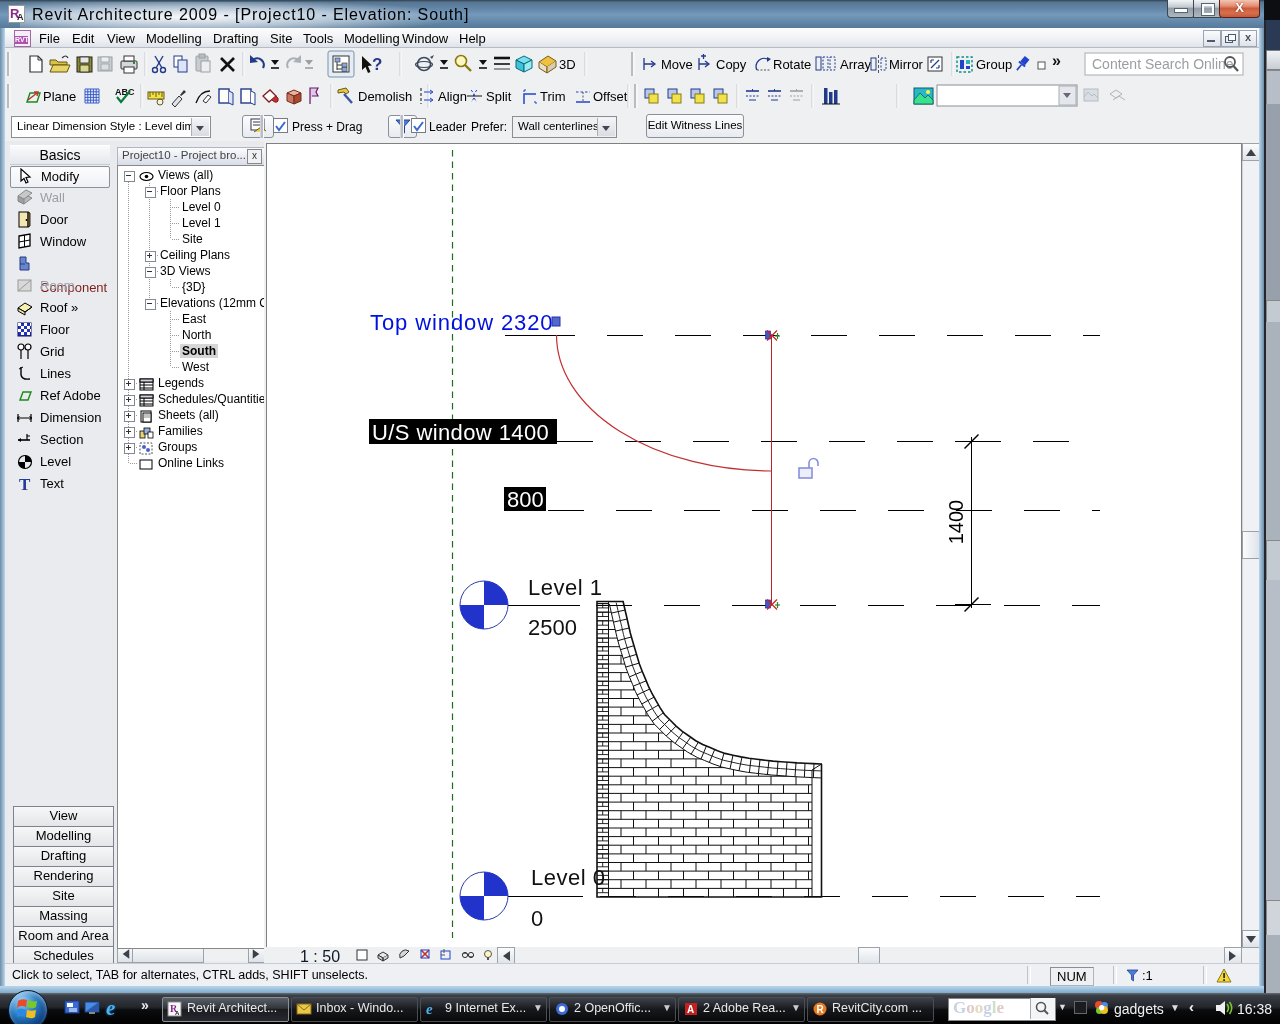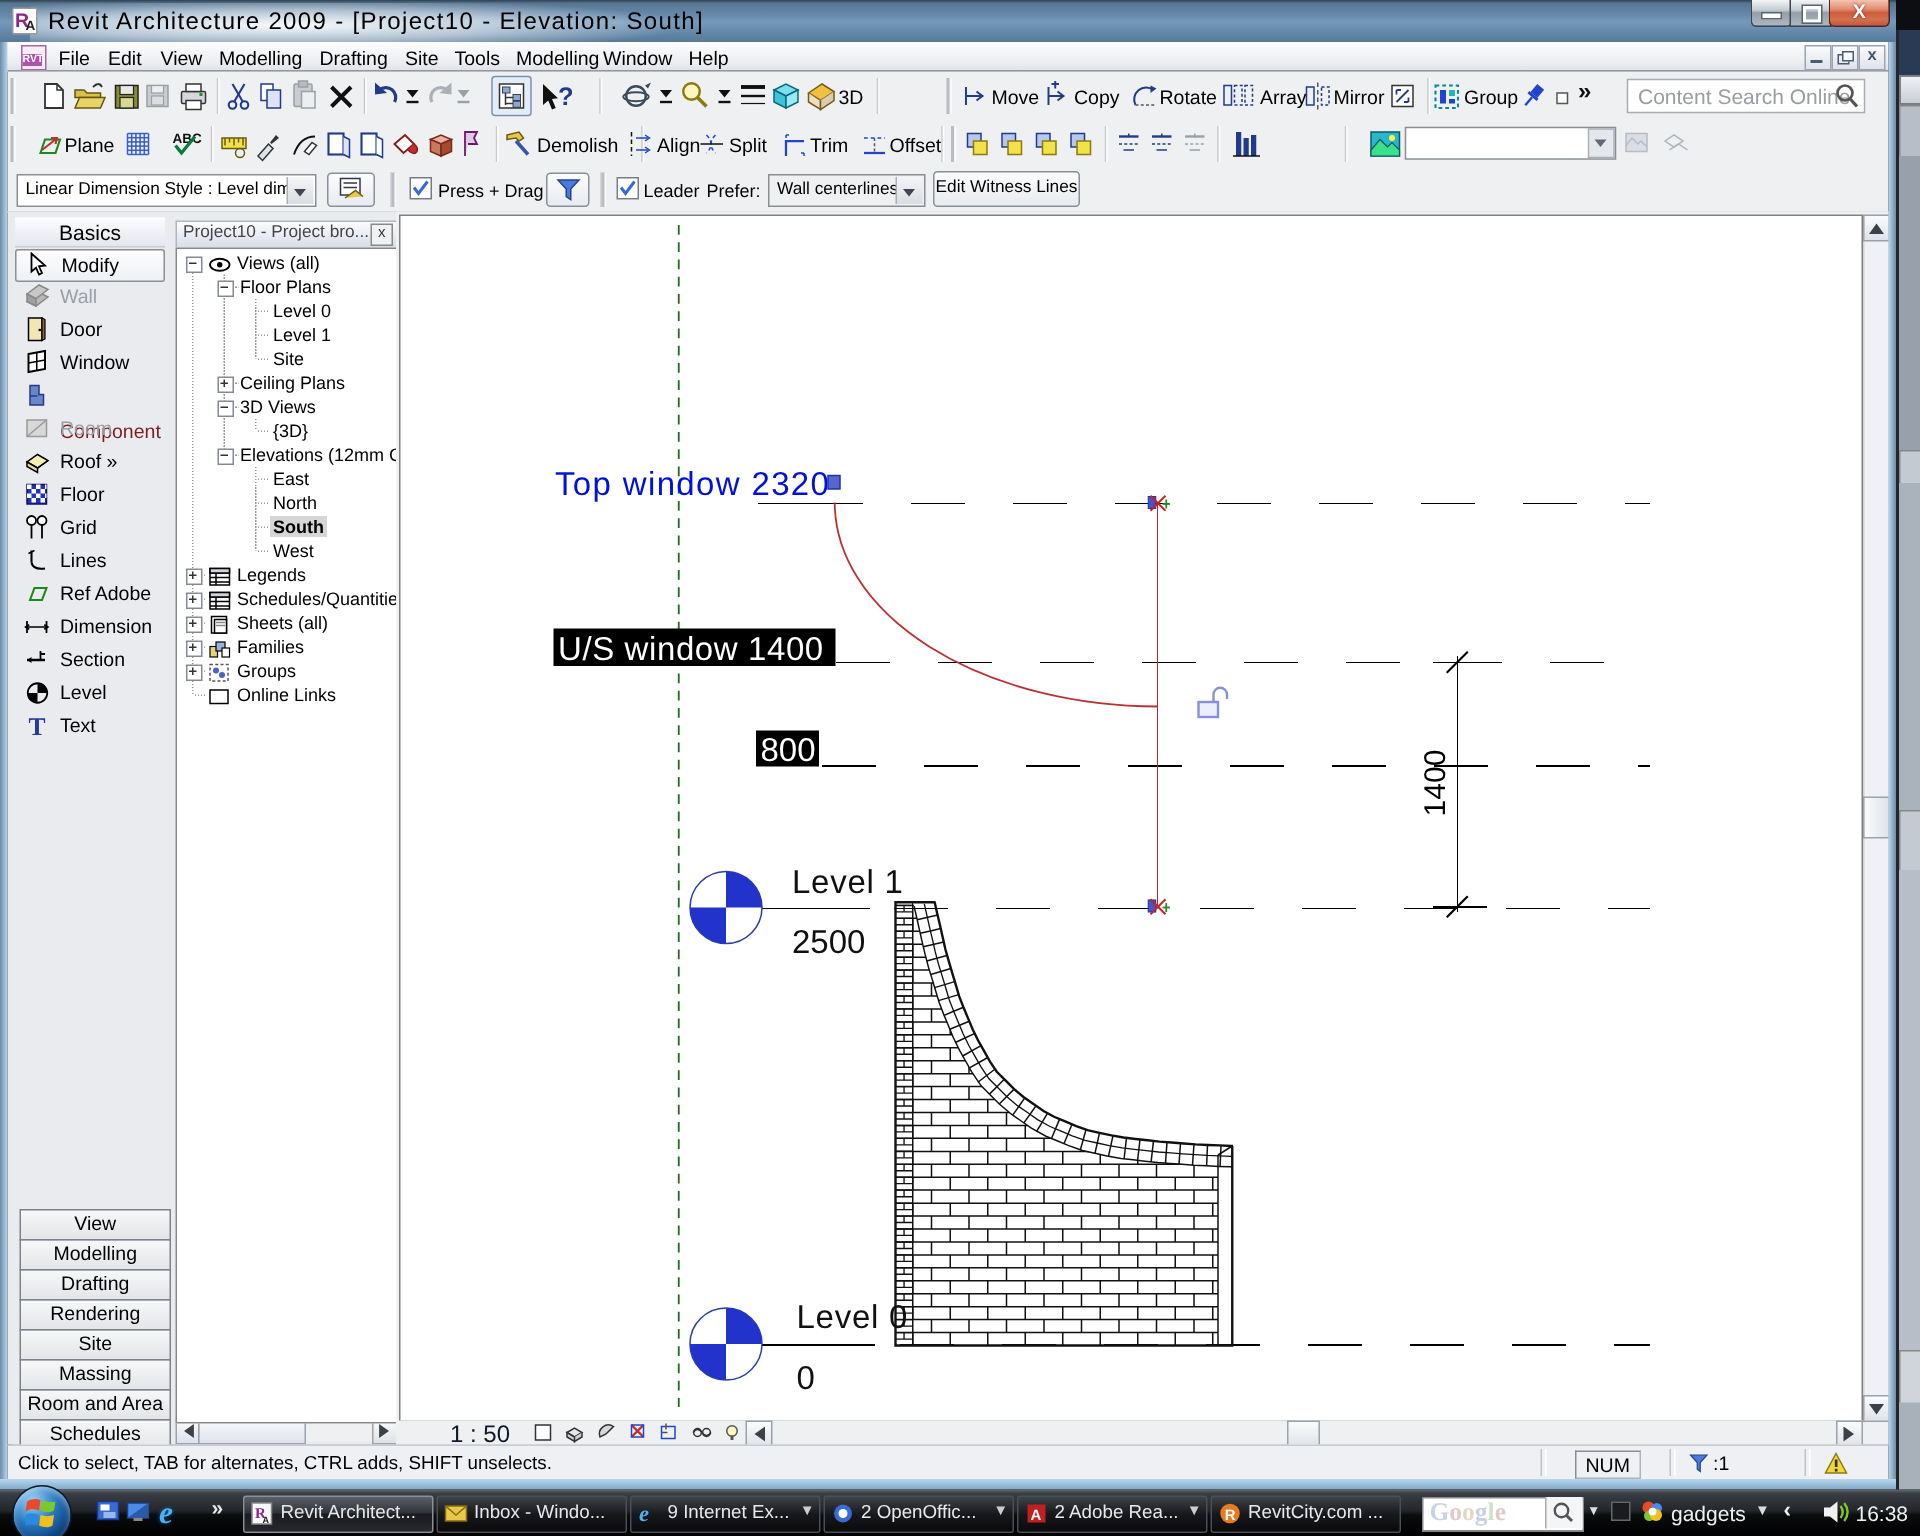--- a/index.html
+++ b/index.html
@@ -22,21 +22,21 @@
 #winbottom{left:0;top:986px;width:1264px;height:7px;background:linear-gradient(#b9d7ee,#7fa9c9);}
 #winleft{left:0;top:28px;width:5px;height:958px;background:linear-gradient(90deg,#6d8ca6,#b9d7ee);}
 #winright{left:1259px;top:28px;width:5px;height:958px;background:linear-gradient(90deg,#b9d7ee,#6d8ca6);}
 #bgapp{left:1264px;top:0;width:16px;height:993px;background:#23262c;}
 #taskbar{left:0;top:993px;width:1280px;height:31px;background:linear-gradient(#676c73 0%,#3a3e45 8%,#23262b 45%,#0b0c0e 55%,#000 100%);}
 .taskbtn{position:absolute;top:4px;height:23px;border-radius:2px;background:linear-gradient(#3e424a,#17181c 50%,#0a0a0c);border:1px solid #595e66;color:#e8e8e8;font-size:12.5px;}
 .sep2{position:absolute;top:3px;width:2px;height:23px;border-left:1px solid #d4d6d9;border-right:1px solid #fbfbfc;background:#b9bcc0;}
 .combo{position:absolute;background:#fff;border:1px solid #8a8e94;font-size:12px;overflow:hidden;color:#000;white-space:nowrap;}
 .combarr{position:absolute;right:1px;top:1px;bottom:1px;width:17px;background:linear-gradient(#f4f5f7,#d9dce1);border-left:1px solid #aab0b6;}
 .cbx{position:absolute;width:13px;height:13px;background:#fff;border:1px solid #777c83;}
-.btn{position:absolute;background:linear-gradient(#fbfcfd,#e8ebef);border:1px solid #8a9099;border-radius:3px;font-size:14px;color:#000;text-align:center;}
+.btn{position:absolute;background:linear-gradient(#fbfcfd,#e8ebef);border:1px solid #8a9099;border-radius:3px;font-size:14px;color:#000;text-align:center;margin-left:24px;}
 .dbitem{position:absolute;left:4px;width:96px;height:21px;font-size:13px;color:#000;}
 .tab{position:absolute;left:5px;width:99px;height:19px;background:linear-gradient(#f6f7f8,#e3e5e8);border:1px solid #7e828a;font-size:13px;text-align:center;line-height:18px;color:#000;}
 .tnode{position:absolute;font-size:12px;color:#000;white-space:nowrap;}
 </style></head><body>
 
 <div id="titlebar" class="abs"></div>
 <div id="titleglow" class="abs"></div>
 <div class="abs" style="left:8px;top:5px;width:15px;height:16px;background:#fdfdfd;border:1px solid #9a9a9a;border-radius:1px;">
  <div style="position:absolute;left:1px;top:0px;font-size:13px;font-weight:bold;color:#8c288c;">R</div>
  <div style="position:absolute;left:8px;top:6px;font-size:9px;font-weight:bold;color:#222;">A</div>

